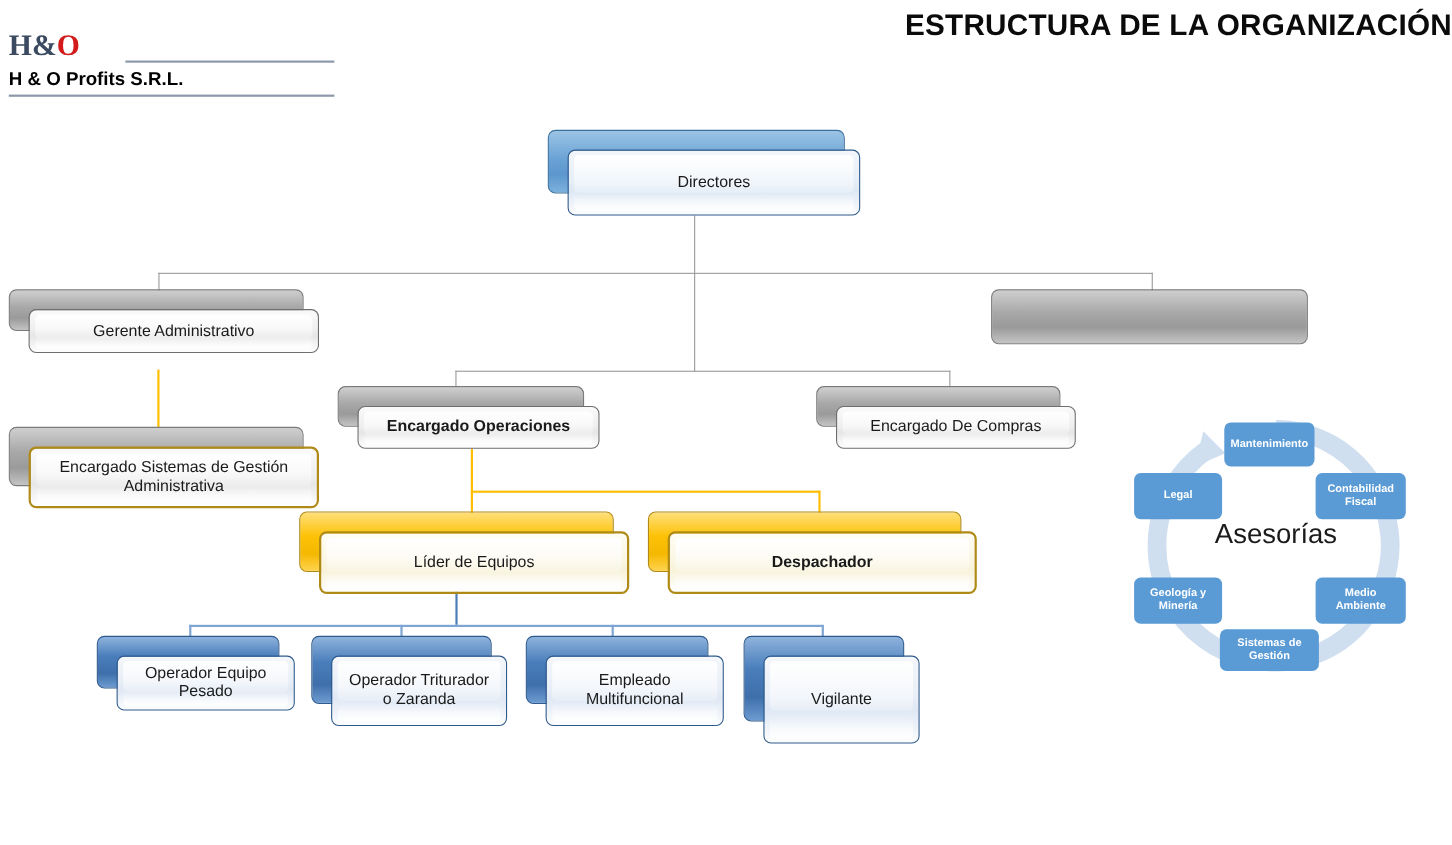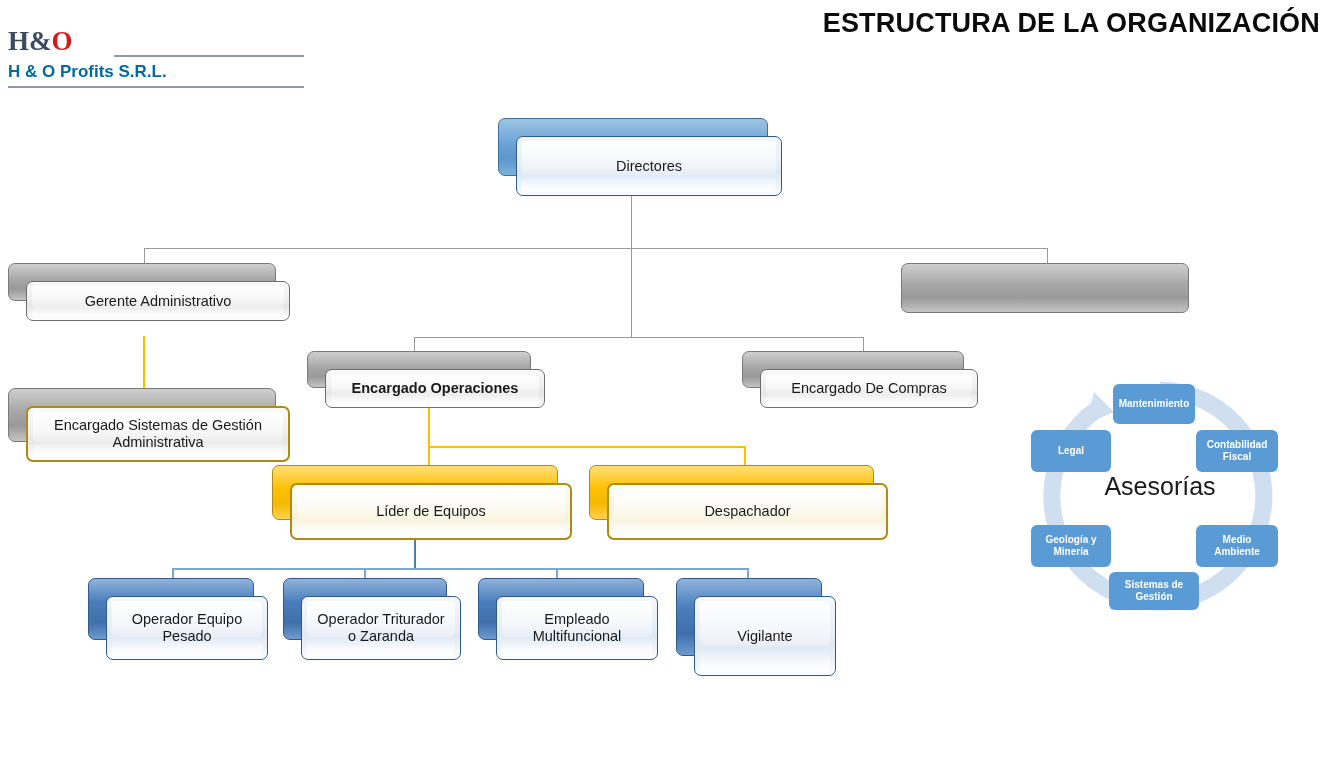--- a/index.html
+++ b/index.html
@@ -18,21 +18,21 @@
     position:absolute;left:2px;top:0px;
     font-family:"Liberation Serif", serif;
     font-weight:bold;font-size:27px;letter-spacing:0px;
     color:#3b4a61;line-height:30px;
   }
   .logo-mark .o{color:#d41b1b;}
   .logo-rule1{position:absolute;left:108px;top:29px;width:190px;height:2px;background:#8d99ab;}
   .logo-name{
     position:absolute;left:2px;top:36px;
     font-family:"Liberation Sans", sans-serif;
-    font-weight:bold;font-size:17px;color:#0369a1;line-height:20px;
+    font-weight:bold;font-size:17px;color:#000000;line-height:20px;
     white-space:nowrap;
   }
   .logo-rule2{position:absolute;left:2px;top:60px;width:296px;height:2px;background:#8d99ab;}
 
   
   .chart-title{
     position:absolute;left:0;top:8px;width:1320px;
     text-align:right;
     font-family:"Liberation Sans", sans-serif;
     font-weight:bold;font-size:27px;color:#0b0b0b;
@@ -228,28 +228,28 @@
     </div>
   </div>
 
   <div class="node n-gold" style="left:272px;top:465px;width:300px;height:75px;">
     <div class="back"></div>
     <div class="front">
       <span class="txt">Líder de Equipos</span>
     </div>
   </div>
 
-  <div class="node n-gold" style="left:589px;top:465px;width:299px;height:75px;">
+  <div class="node n-gold" style="left:589px;top:465px;width:299px;height:75px;font-weight:bold;">
     <div class="back"></div>
     <div class="front">
       <span class="txt">Despachador</span>
     </div>
   </div>
 
-  <div class="node n-blue2" style="left:88px;top:578px;width:180px;height:82px;">
+  <div class="node n-blue2" style="left:88px;top:578px;width:180px;height:68px;">
     <div class="back"></div>
     <div class="front">
       <span class="txt">Operador Equipo Pesado</span>
     </div>
   </div>
 
   <div class="node n-blue2" style="left:283px;top:578px;width:178px;height:82px;">
     <div class="back"></div>
     <div class="front">
       <span class="txt">Operador Triturador o Zaranda</span>

